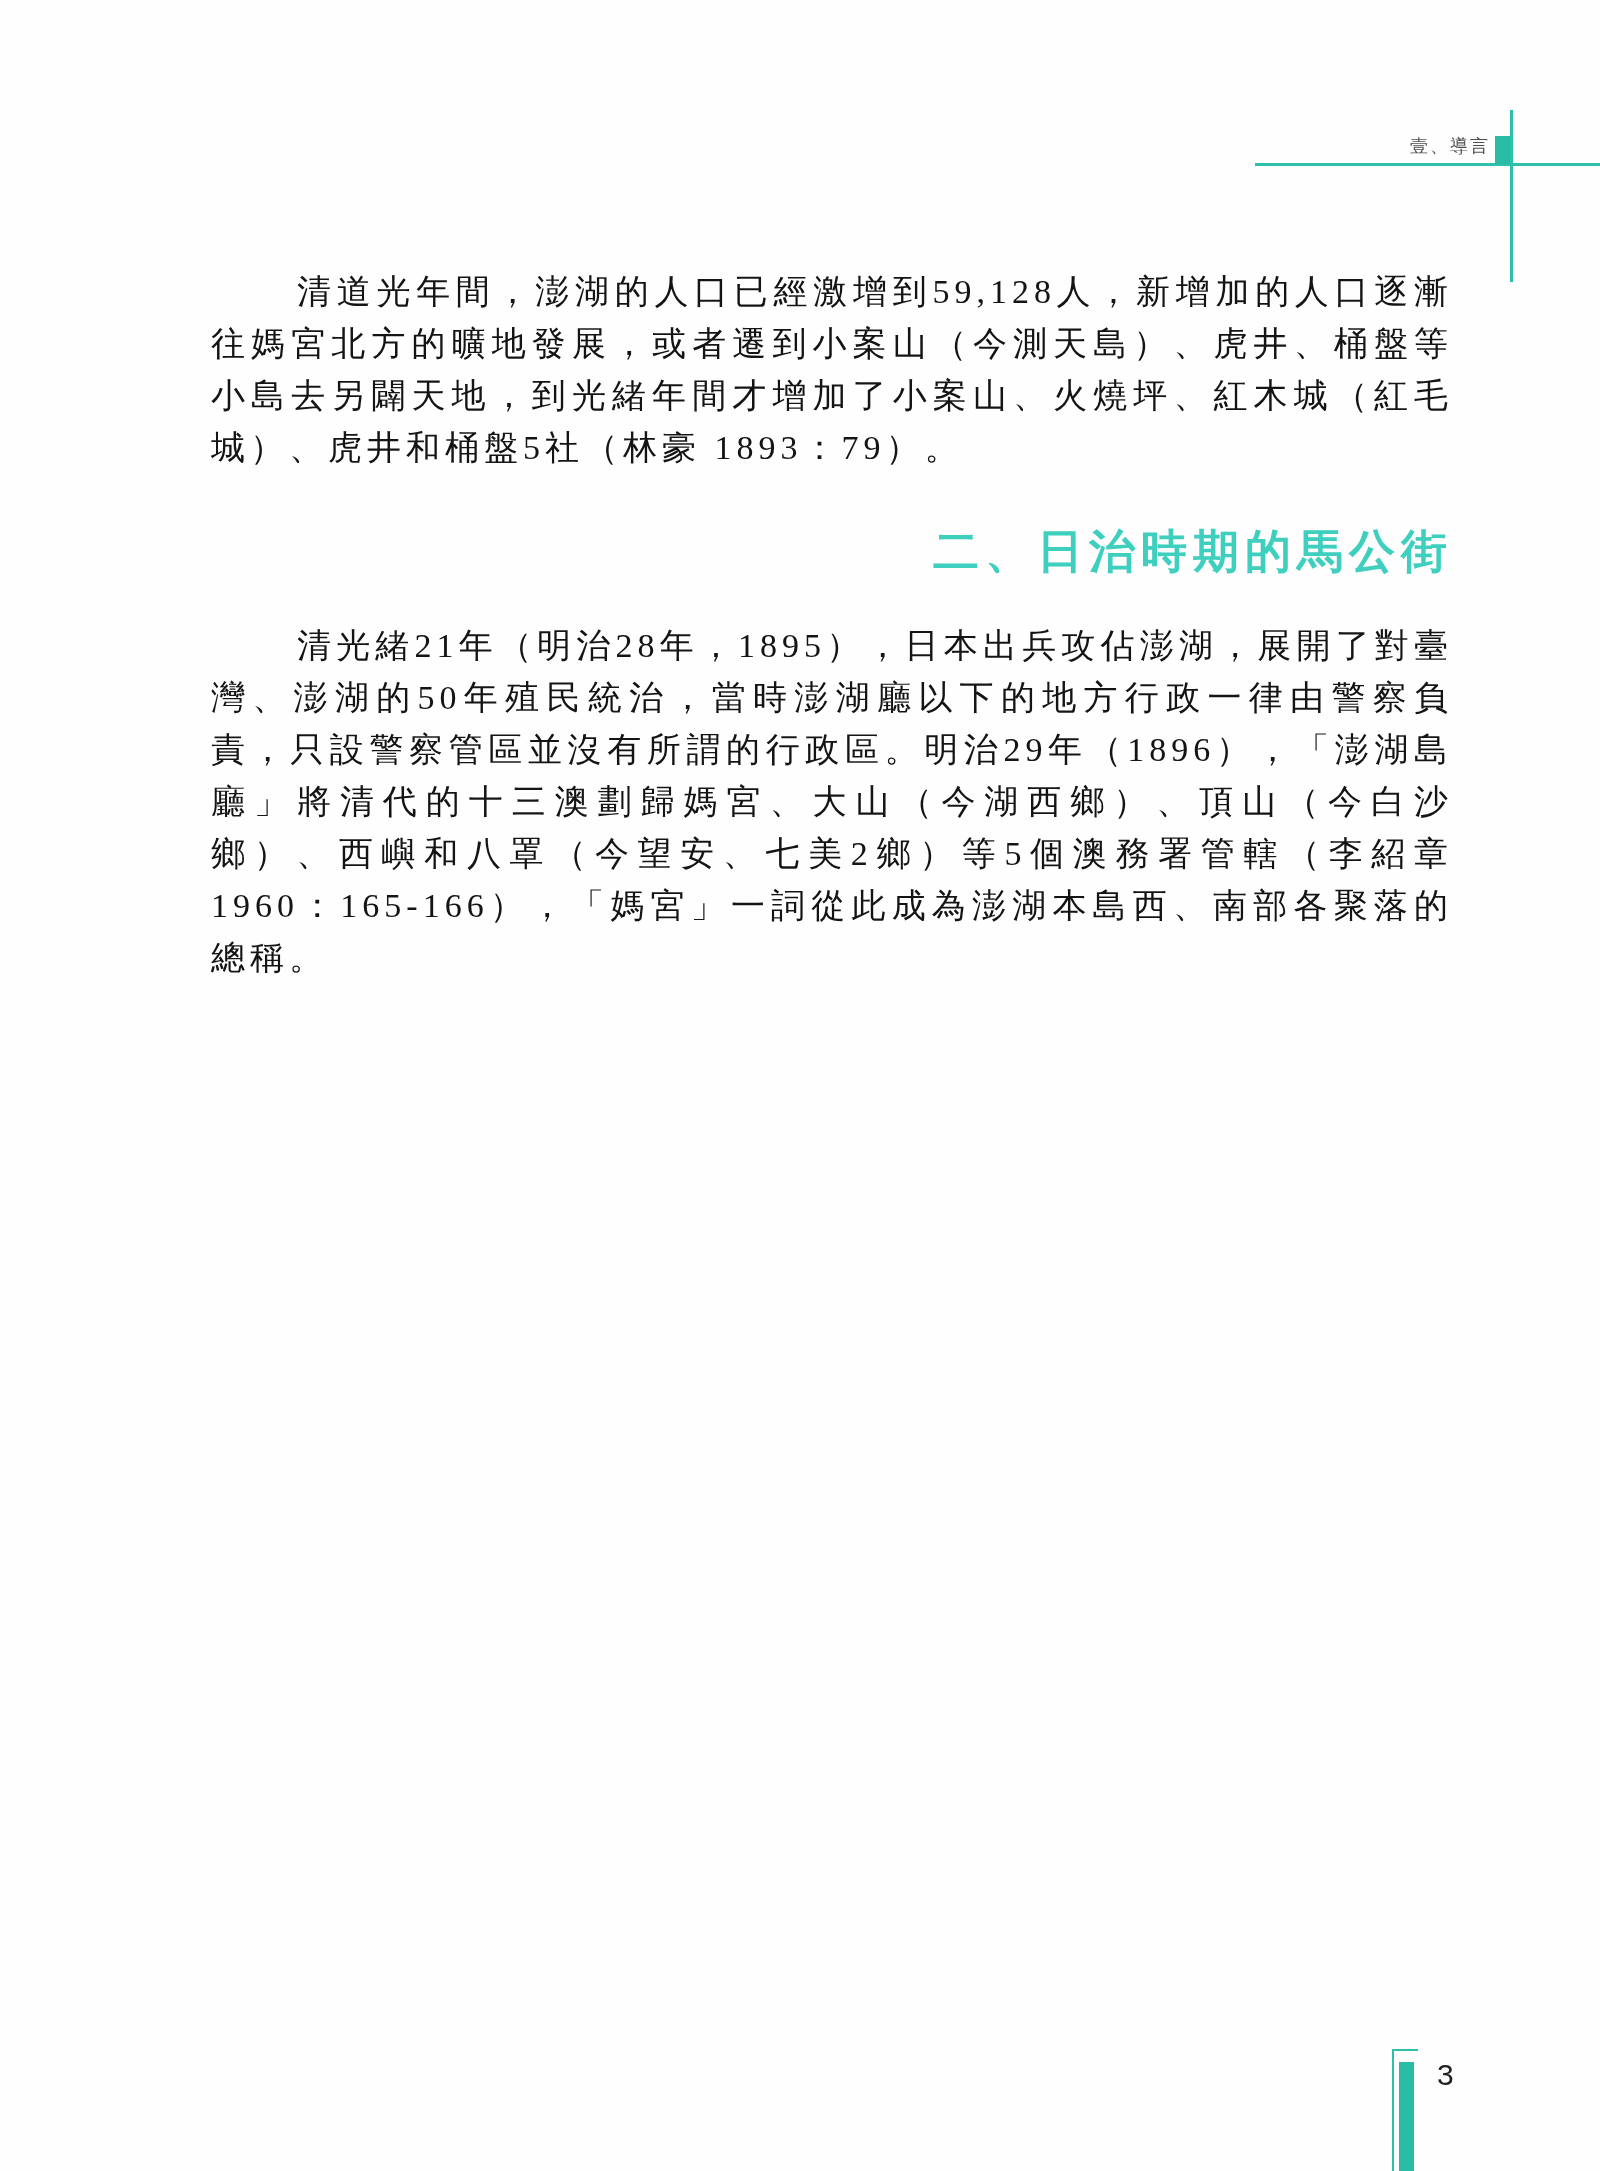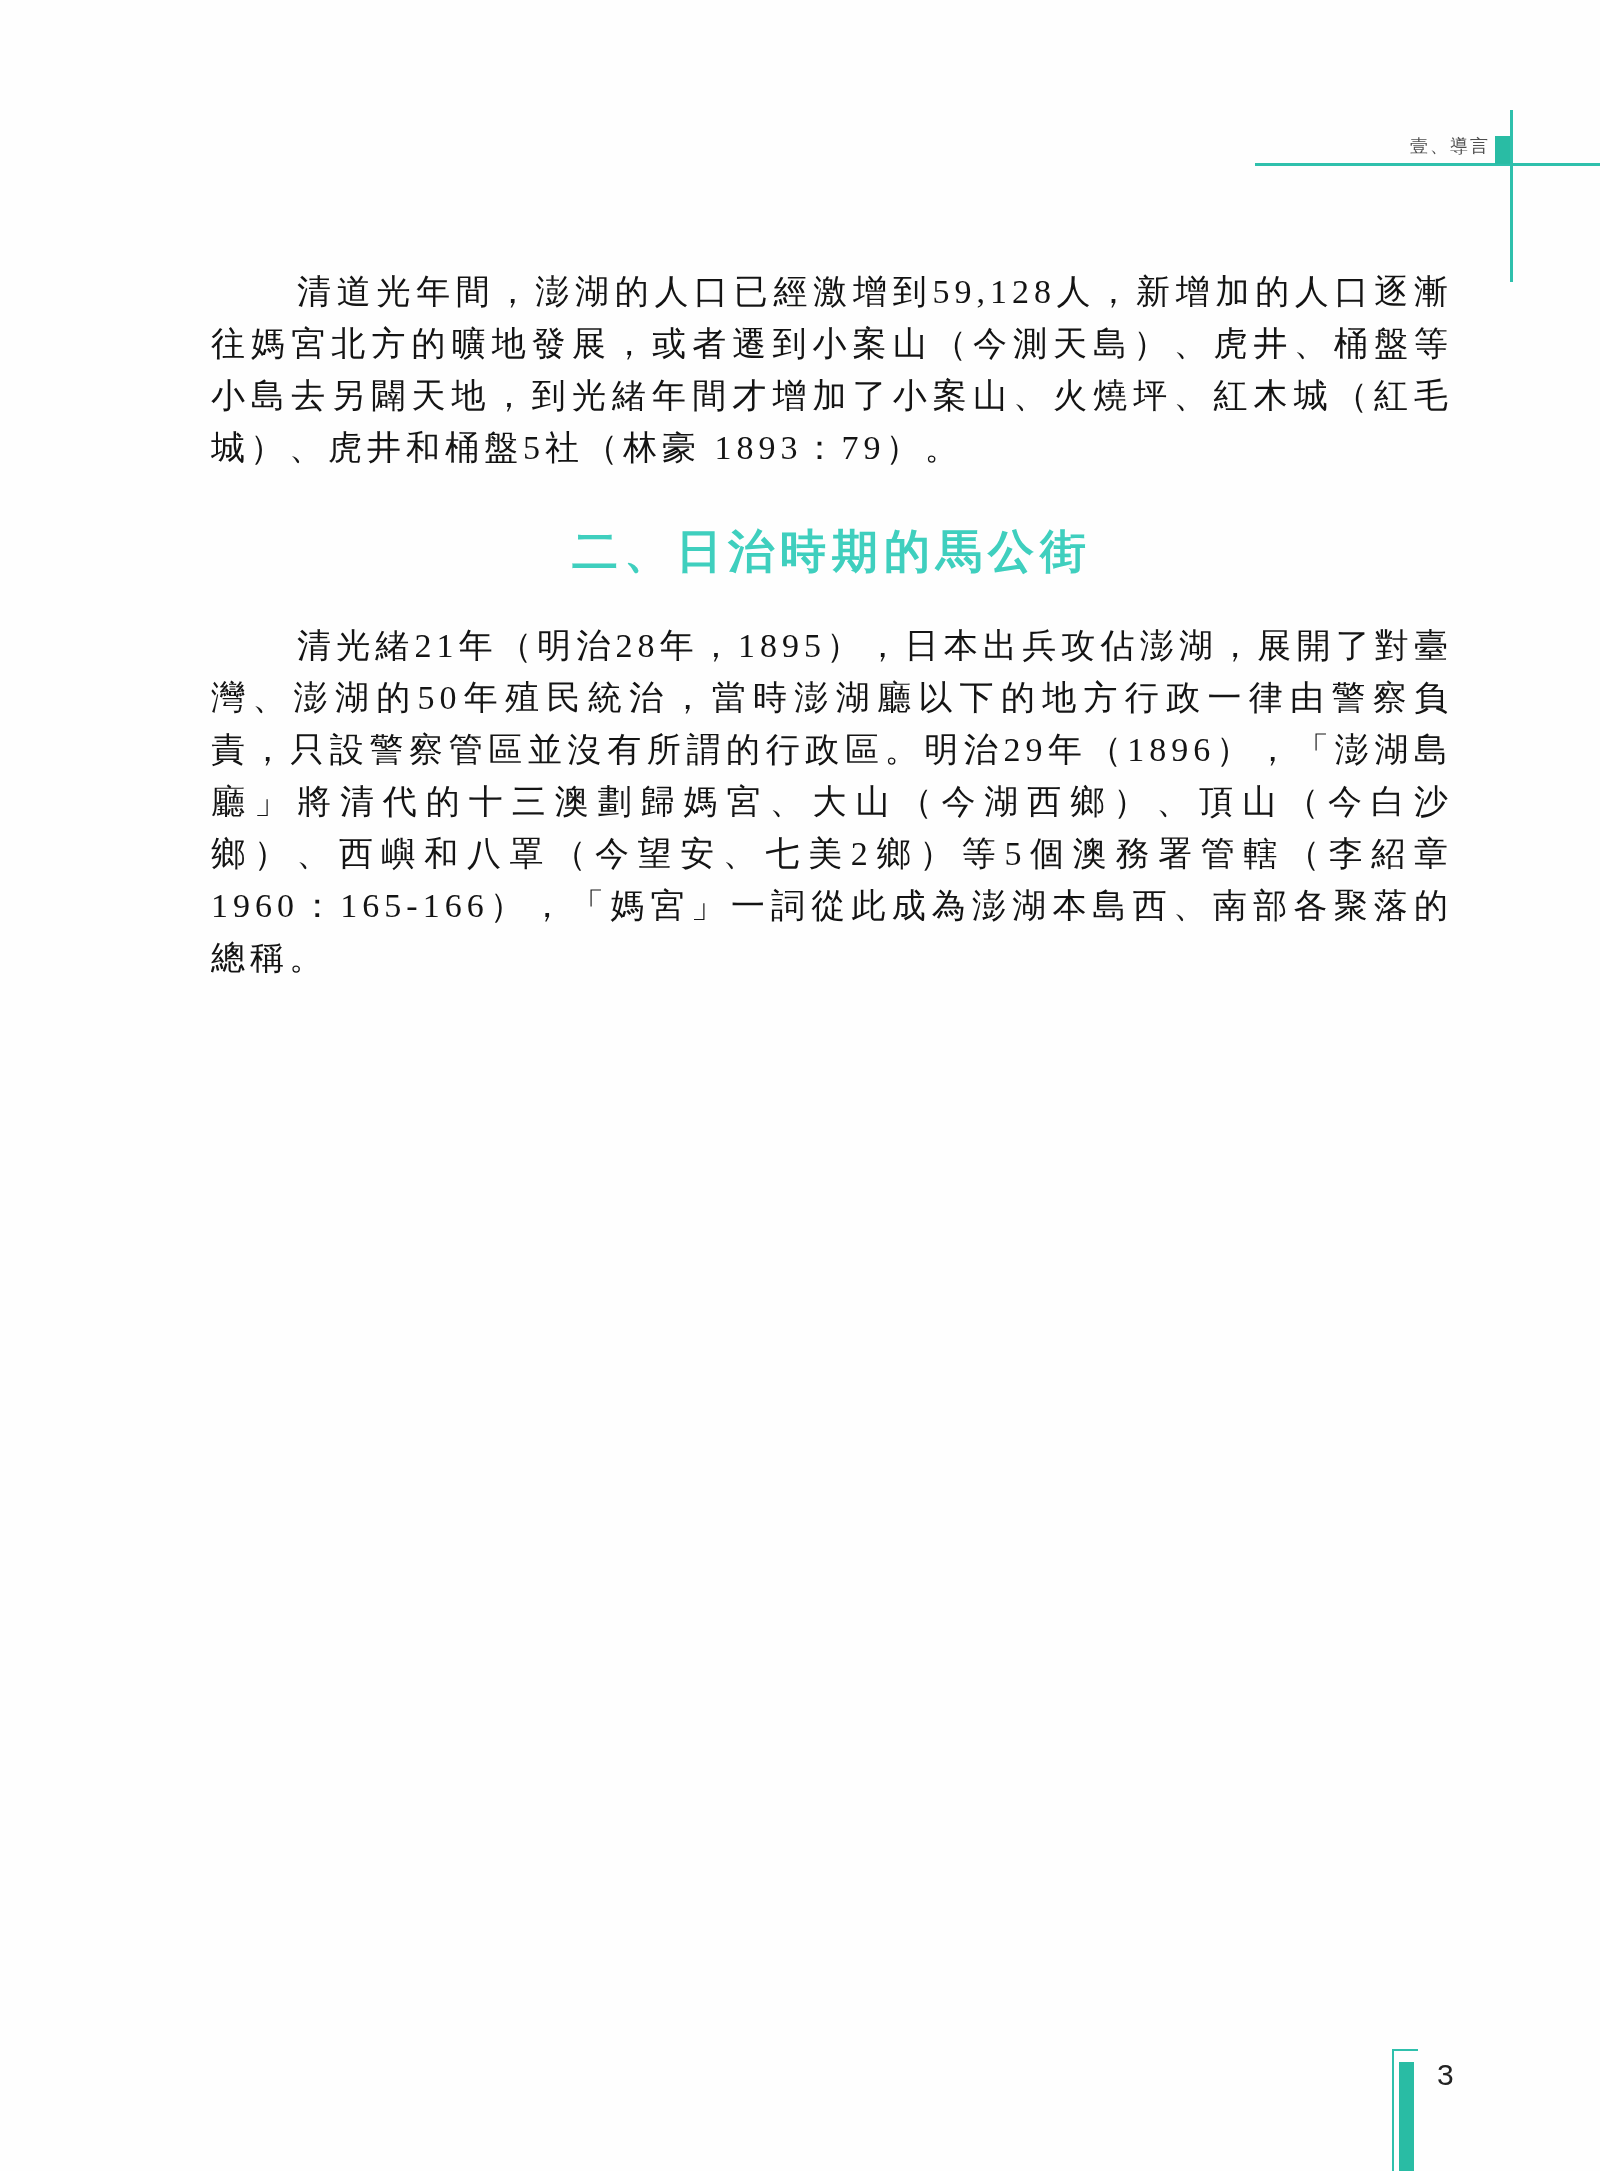--- a/index.html
+++ b/index.html
@@ -70,21 +70,21 @@
     text-align: justify;
     text-justify: inter-character;
   }
   .body-text h2 {
     margin: 48px 0 38px 0;
     font-size: 46px;
     line-height: 60px;
     letter-spacing: 6px;
     font-weight: bold;
     color: #3fcfbe;
-    text-align: center;
+    text-align: right;
   }
 
   
   .footer-corner {
     position: absolute;
     left: 1392px;
     top: 2049px;
     width: 26px;
     height: 122px;
     border-left: 2px solid #2fc0ac;

